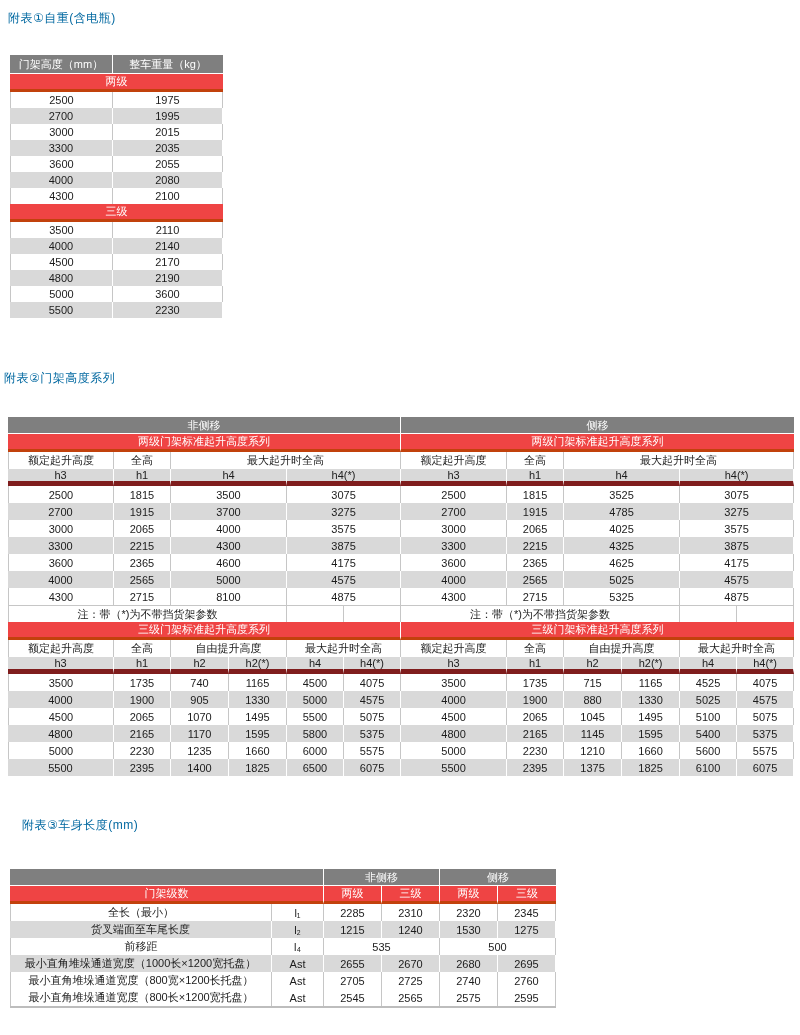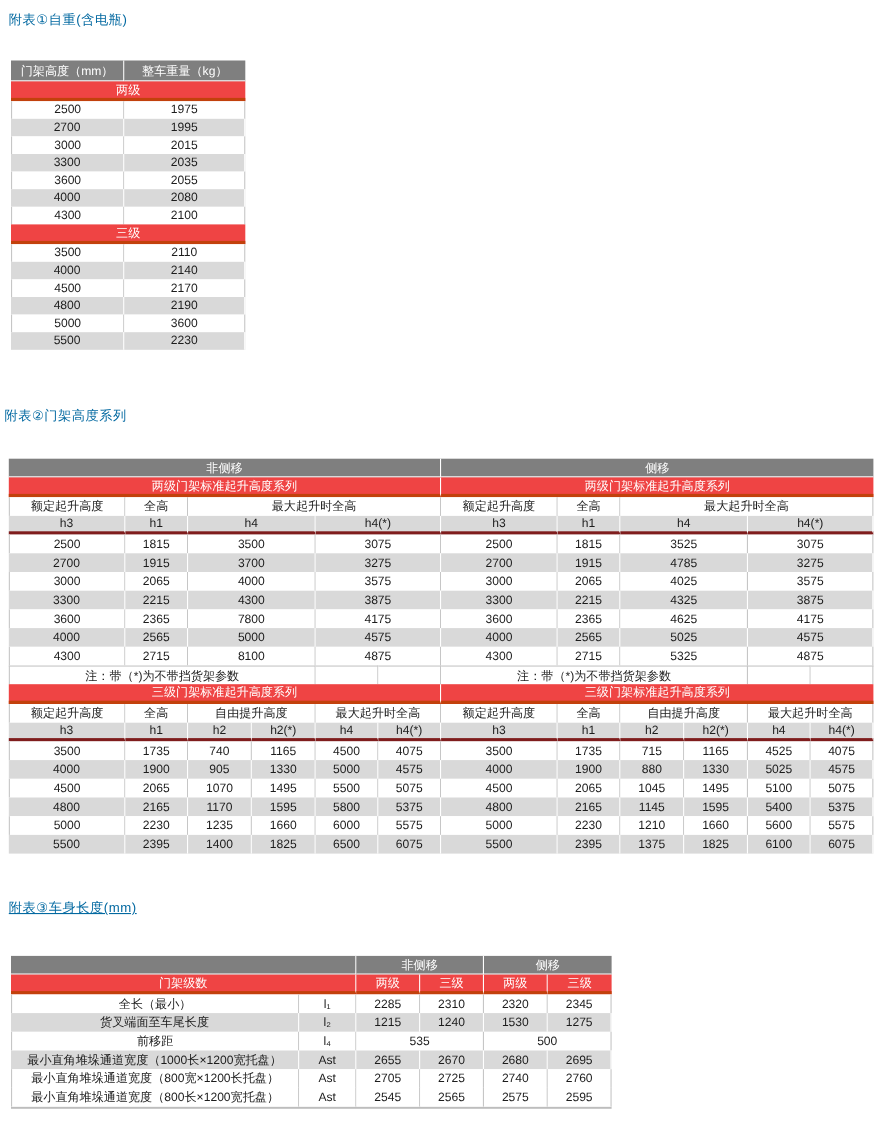--- a/index.html
+++ b/index.html
@@ -15,36 +15,36 @@
     position:absolute;border-collapse:separate;border-spacing:0;table-layout:fixed;
   }
   td{
     box-sizing:border-box;font-size:11px;text-align:center;vertical-align:middle;
     padding:0;overflow:hidden;white-space:nowrap;color:#1c1c1c;
   }
   
   tr.band-dark td{background:#7f7f7f;color:#ffffff;border-right:1px solid #ffffff;border-bottom:1px solid #ffffff;}
   tr.band-mid  td{background:#ef4444;color:#ffffff;border-right:1px solid #ffffff;border-bottom:3px solid #c2410c;}
   tr.head-gray td, tr.data-gray td{background:#d9d9d9;border-right:1px solid #ffffff;}
-  tr.head-gray td{border-bottom:3px solid #7f1d1d;}
+  tr.head-gray td{border-bottom:5px solid #7f1d1d;}
   tr.head-white td, tr.data-white td, tr.note td{background:#ffffff;border-right:1px solid #c6c6c6;}
   tr.head-white td:first-child, tr.data-white td:first-child, tr.note td:first-child{border-left:1px solid #c6c6c6;}
   tr.band-dark td:last-child, tr.band-mid td:last-child{border-right:none;}
   tr.note td{border-top:1px solid #c6c6c6;margin-top:44px;}
   
   #table1{left:10px;top:55px;width:213px;}
   #table1 td{height:16px;}
   #table1 tr.band-dark td{height:19px;}
   #table2{left:8px;top:417px;width:786px;}
   #table2 td{height:17px;}
   #table3{left:10px;top:869px;width:546px;border-bottom:2px solid #bdbdbd;}
   #table3 td{height:17px;}
   #title1{left:8px;top:10px;}
   #title2{left:4px;top:370px;}
-  #title3{left:8px;top:817px;text-decoration:underline;}
+  #title3{left:22px;top:817px;}
 </style>
 </head>
 <body>
 
 <div id="title1" class="tbl-title">附表①自重(含电瓶)</div>
 
 <table id="table1">
   <colgroup>
     <col style="width:103px">
       <col style="width:110px">
@@ -195,21 +195,21 @@
         <td colspan="2">4300</td>
         <td colspan="2">3875</td>
         <td colspan="1">3300</td>
         <td colspan="1">2215</td>
         <td colspan="2">4325</td>
         <td colspan="2">3875</td>
       </tr>
       <tr class="data-white">
         <td colspan="1">3600</td>
         <td colspan="1">2365</td>
-        <td colspan="2">7800</td>
+        <td colspan="2">4600</td>
         <td colspan="2">4175</td>
         <td colspan="1">3600</td>
         <td colspan="1">2365</td>
         <td colspan="2">4625</td>
         <td colspan="2">4175</td>
       </tr>
       <tr class="data-gray">
         <td colspan="1">4000</td>
         <td colspan="1">2565</td>
         <td colspan="2">5000</td>

